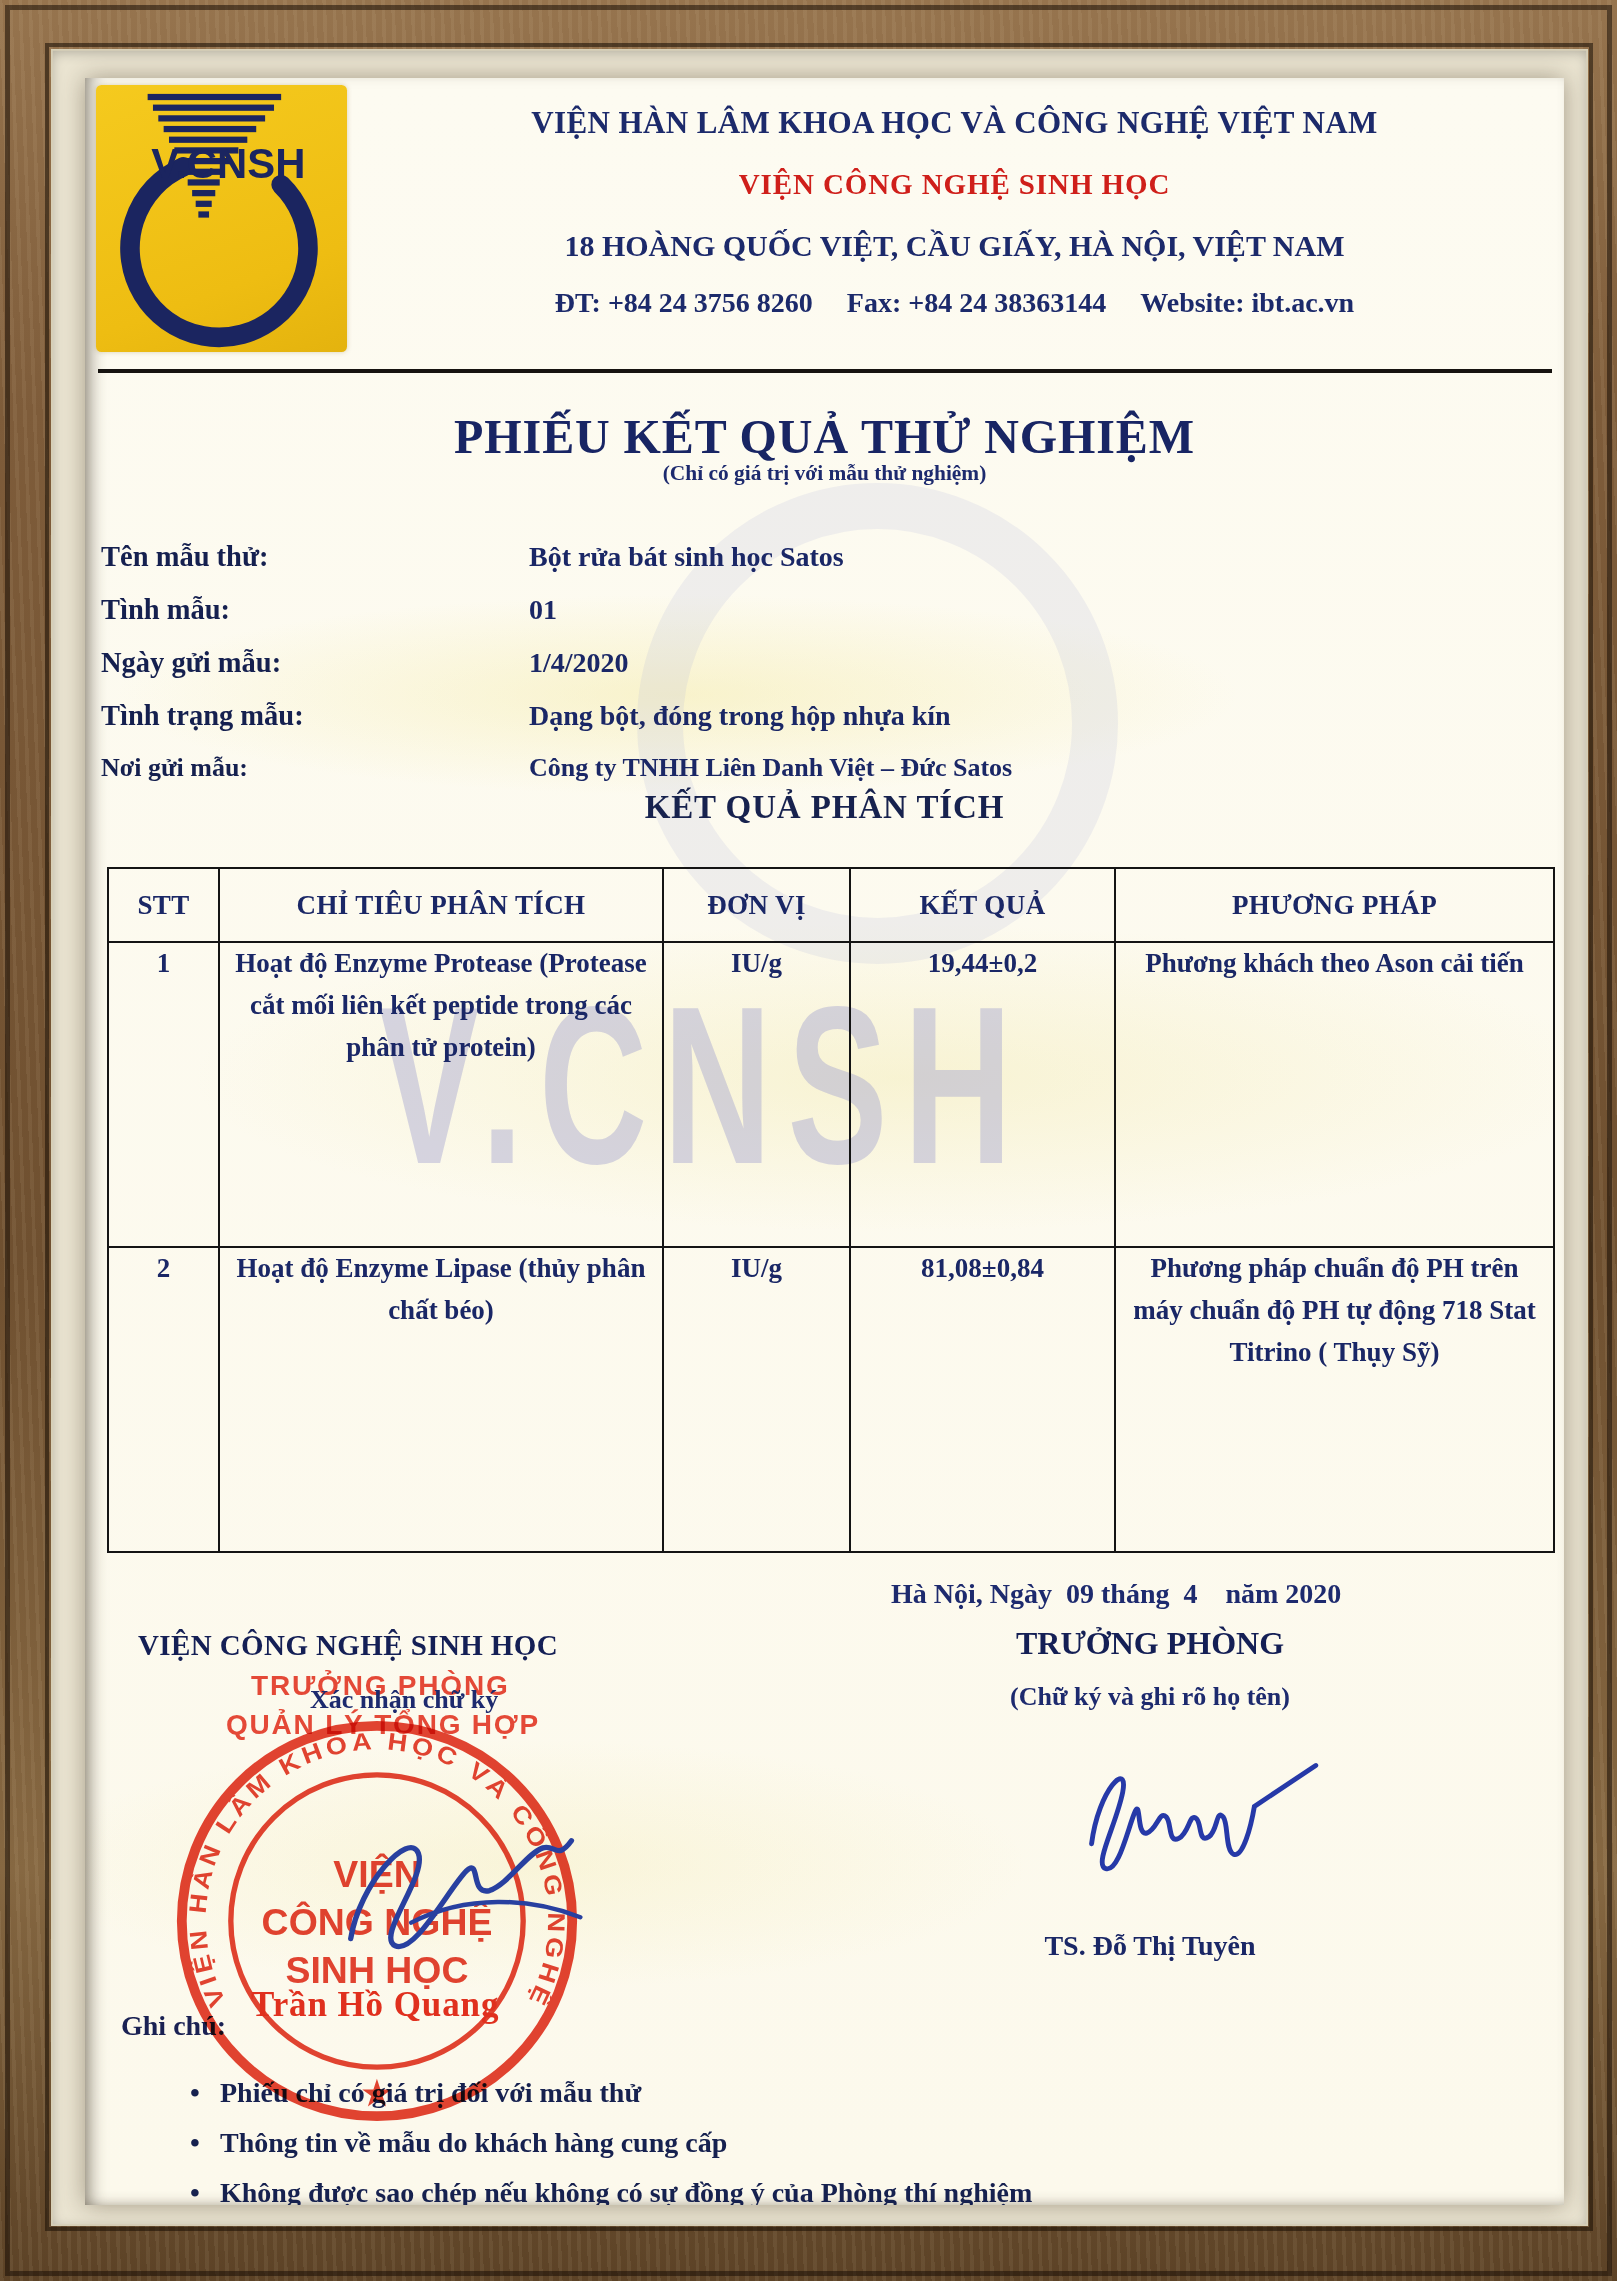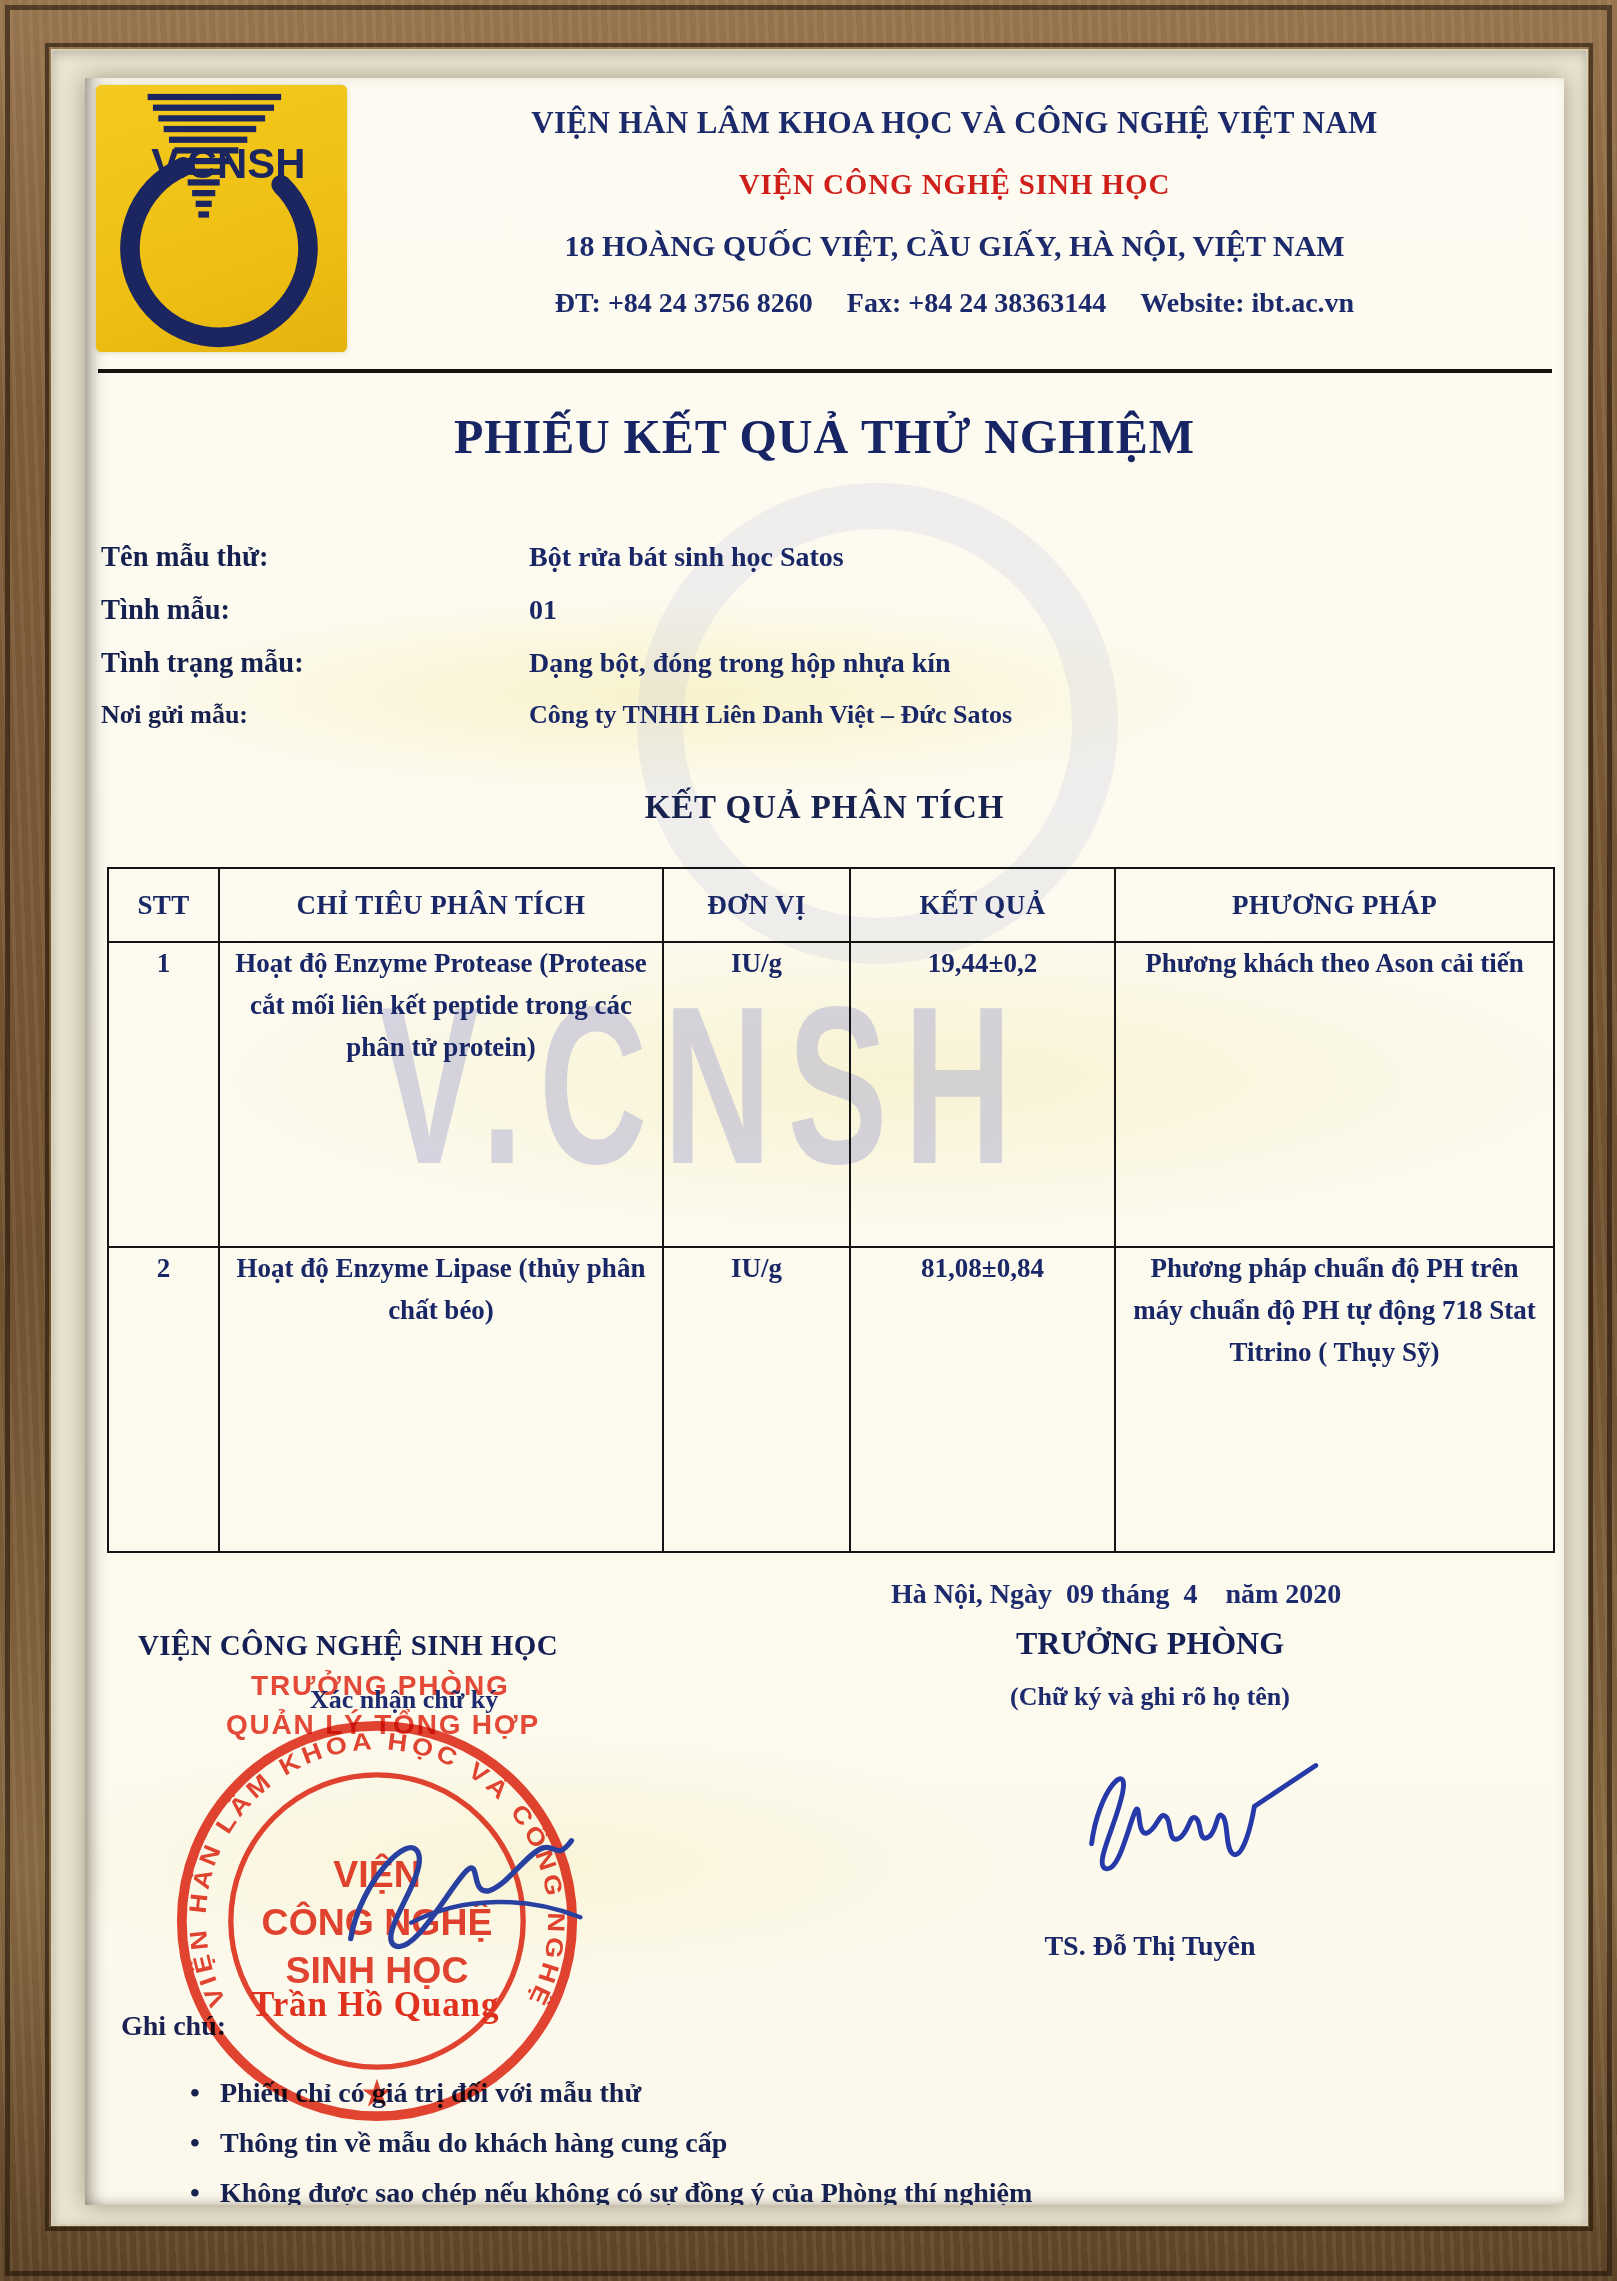--- a/index.html
+++ b/index.html
@@ -124,29 +124,34 @@
       <div class="hdr-l3">18 HOÀNG QUỐC VIỆT, CẦU GIẤY, HÀ NỘI, VIỆT NAM</div>
       <div class="hdr-l4">
         <span>ĐT: +84 24 3756 8260</span>
         <span>Fax: +84 24 38363144</span>
         <span>Website: ibt.ac.vn</span>
       </div>
     </div>
     <div class="rule"></div>
 
     <div class="doc-title">PHIẾU KẾT QUẢ THỬ NGHIỆM</div>
+    <div class="doc-sub">(Chỉ có giá trị với mẫu thử nghiệm)</div>
 
     <div class="info">
       <div class="info-row">
         <div class="info-label">Tên mẫu thử:</div>
         <div class="info-value">Bột rửa bát sinh học Satos</div>
       </div>
       <div class="info-row">
         <div class="info-label">Tình mẫu:</div>
         <div class="info-value">01</div>
+      </div>
+      <div class="info-row">
+        <div class="info-label">Ngày gửi mẫu:</div>
+        <div class="info-value">1/4/2020</div>
       </div>
       <div class="info-row">
         <div class="info-label">Tình trạng mẫu:</div>
         <div class="info-value">Dạng bột, đóng trong hộp nhựa kín</div>
       </div>
       <div class="info-row small">
         <div class="info-label">Nơi gửi mẫu:</div>
         <div class="info-value">Công ty TNHH Liên Danh Việt – Đức Satos</div>
       </div>
     </div>

